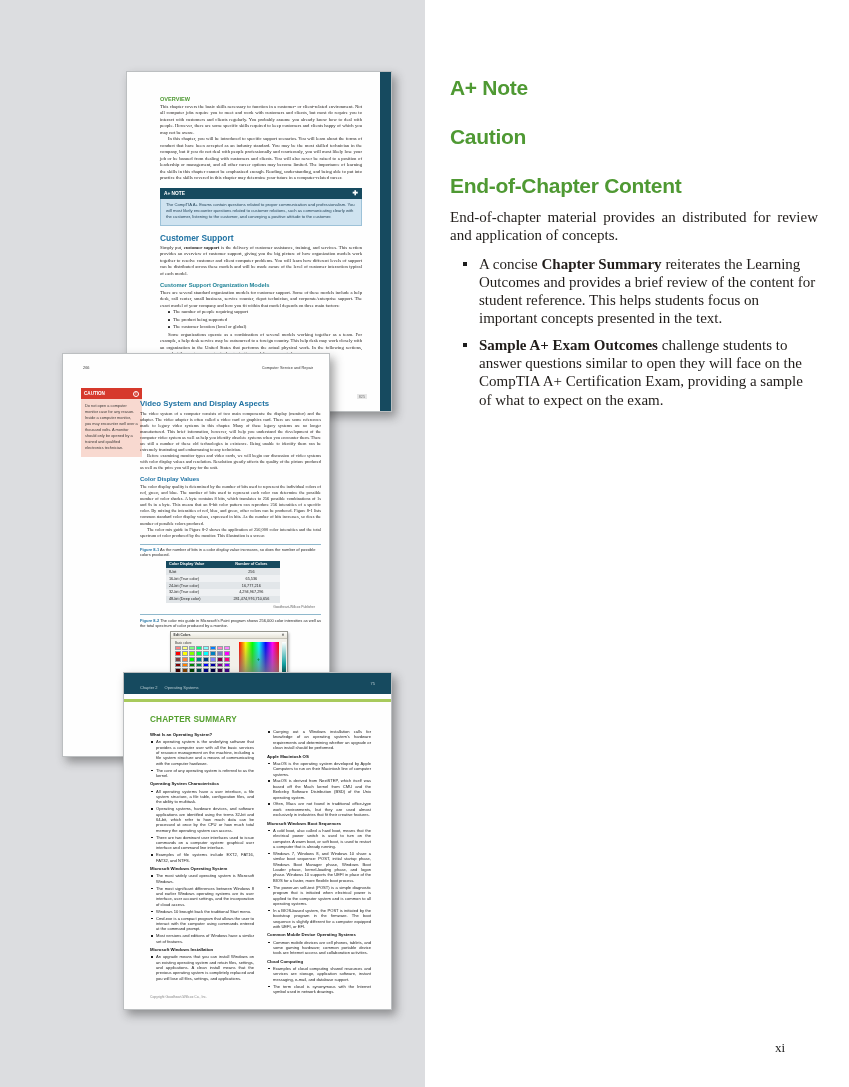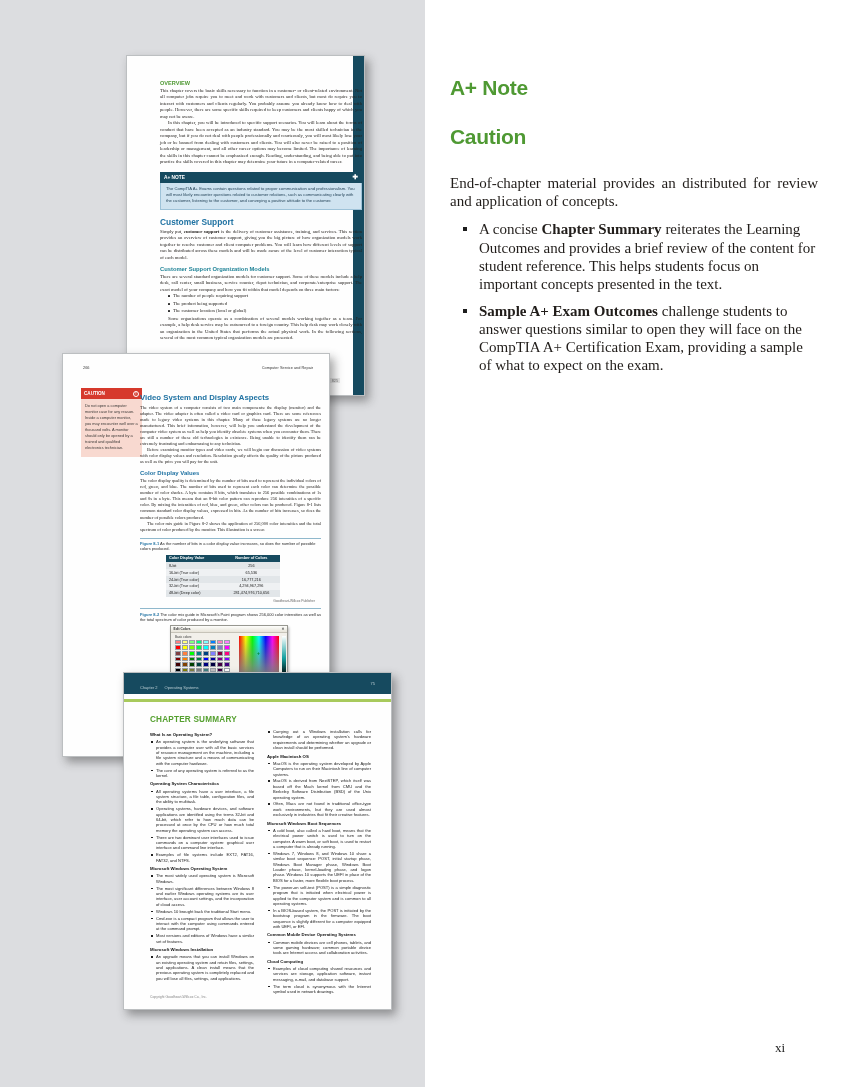--- a/index.html
+++ b/index.html
@@ -10,21 +10,21 @@
   }
   *{box-sizing:border-box;margin:0;padding:0;}
   html,body{background:#fff;}
   .canvas{position:relative;width:849px;height:1087px;background:#fff;overflow:hidden;
           font-family:"Liberation Serif",serif;}
   .gray-panel{position:absolute;left:0;top:0;width:425px;height:1087px;background:var(--page-gray);}
 
   
   .thumb{position:absolute;background:#fefefe;border:1px solid #bcbfc1;
          box-shadow:4px 5px 9px rgba(35,35,35,.42);}
-  .t1{left:126px;top:55px;width:239px;height:341px;z-index:1;}
+  .t1{left:126px;top:71px;width:266px;height:341px;z-index:1;}
   .t2{left:62px;top:353px;width:268px;height:404px;z-index:2;}
   .t3{left:123px;top:672px;width:269px;height:338px;z-index:3;}
 
   
   .t1 .chapbar{position:absolute;top:0;right:0;width:11px;height:100%;background:var(--dark-teal);}
   .t1 .inner{position:absolute;left:33px;top:24px;width:202px;}
   .t1 p{font:4.7px/1.38 "Liberation Serif",serif;text-align:justify;color:#25221f;margin:0;}
   .t1 .ind{text-indent:8px;}
   .ov-h{font:bold 5.6px "Liberation Sans",sans-serif;color:var(--accent-green);margin:0 0 2px;}
   .note{margin:6px 0 0;}
@@ -46,21 +46,21 @@
   .t2 .runhead{position:absolute;top:11px;left:20px;right:16px;display:flex;
           justify-content:space-between;font:3.9px "Liberation Sans",sans-serif;color:#3a3a3a;}
   .caution{position:absolute;left:18px;top:34px;width:61px;}
   .caution-h{background:var(--caution-red);color:#fff;display:flex;justify-content:space-between;
           align-items:center;padding:2.5px 3px;font:bold 4.6px "Liberation Sans",sans-serif;}
   .warn-ico{width:6px;height:6px;border:0.7px solid #fff;border-radius:50%;display:flex;
           align-items:center;justify-content:center;font:bold 4px "Liberation Sans",sans-serif;color:#fff;}
   .caution-b{background:var(--caution-pink);padding:4px 4px 6px;
           font:3.9px/1.55 "Liberation Sans",sans-serif;color:#3c3a38;}
   .t2 .main{position:absolute;left:77px;top:28px;width:181px;}
-  .vs-h{font:bold 7.8px "Liberation Sans",sans-serif;color:var(--link-blue);margin:11px 0 3px;}
+  .vs-h{font:bold 7.8px "Liberation Sans",sans-serif;color:var(--link-blue);margin:17px 0 3px;}
   .t2 p{font:4.4px/1.37 "Liberation Serif",serif;text-align:justify;color:#25221f;margin:0;}
   .t2 .ind{text-indent:7px;}
   .cdv-h{font:bold 6px "Liberation Sans",sans-serif;color:var(--link-blue);margin:5px 0 2px;}
   .figrule{border:none;border-top:0.7px solid #8fb8cc;margin:5px 0 2.5px;}
   .figcap{font:4px/1.35 "Liberation Sans",sans-serif;color:#2a2a2a;margin:0 0 3px;}
   .figlabel{font-weight:bold;color:var(--link-blue);}
   .tbl{margin-left:26px;width:114px;border-collapse:collapse;
        font:3.8px/1.1 "Liberation Sans",sans-serif;color:#222;}
   .tbl th{background:var(--dark-teal);color:#fff;font-weight:bold;text-align:left;padding:1.6px 3px;}
   .tbl th:last-child{text-align:center;}
@@ -389,20 +389,21 @@
   </div>
 
   <div class="features">
     <section>
       <h2>A+ Note</h2>
     </section>
     <section>
       <h2>Caution</h2>
     </section>
     <section>
+      <h2>End-of-Chapter Content</h2>
       <p>End-of-chapter material provides an distributed for review and application of concepts.</p>
       <div class="fbullets">
         <div class="fbull"><span>A concise </span><b>Chapter Summary</b><span> reiterates the Learning Outcomes and provides a brief review of the content for student reference. This helps students focus on important concepts presented in the text.</span></div>
         <div class="fbull"><span></span><b>Sample A+ Exam Outcomes</b><span> challenge students to answer questions similar to open they will face on the CompTIA A+ Certification Exam, providing a sample of what to expect on the exam.</span></div>
       </div>
     </section>
   </div>
 
   <div class="pagefolio">xi</div>
 </div>

